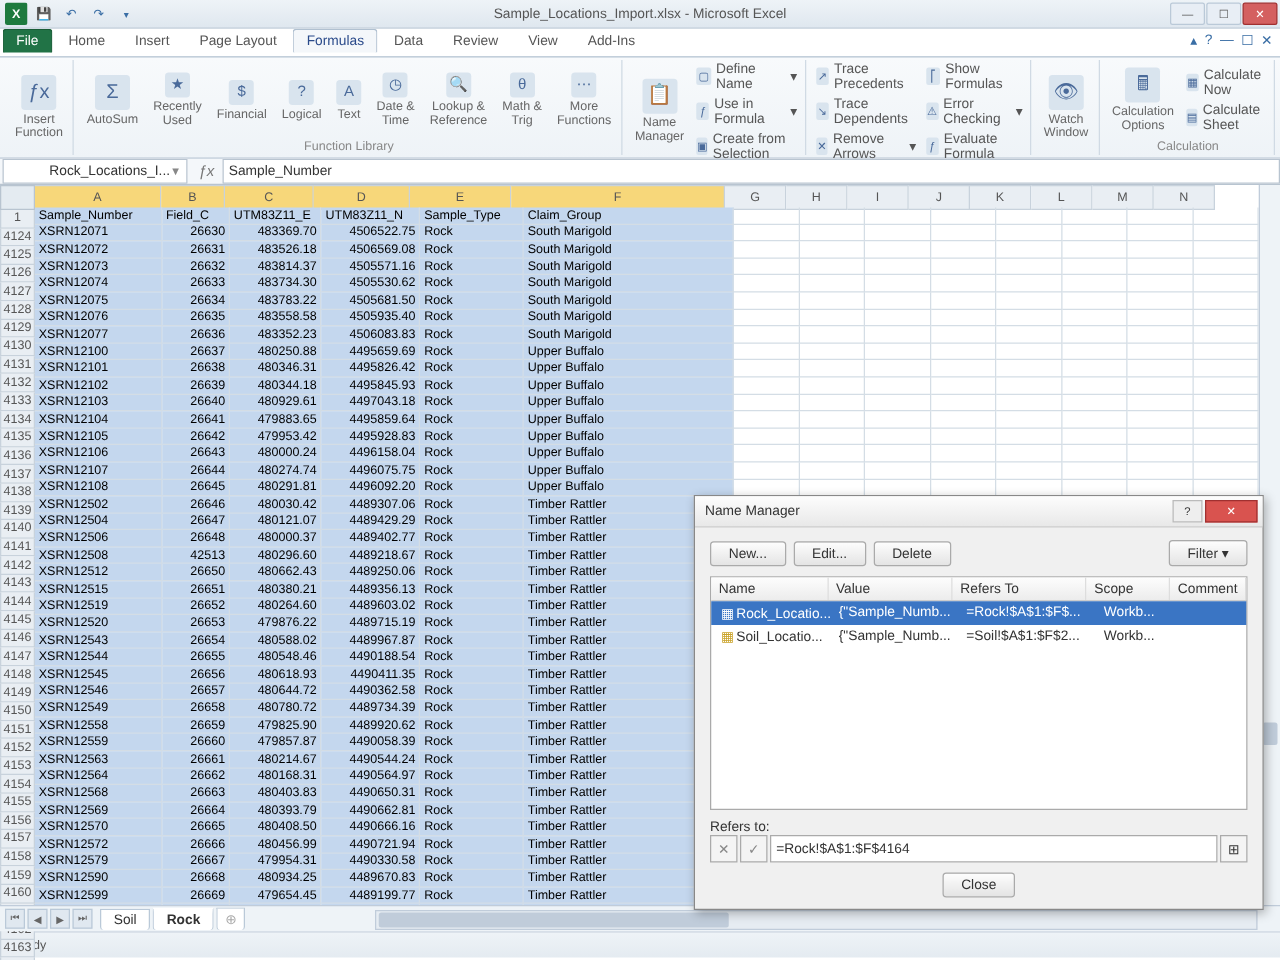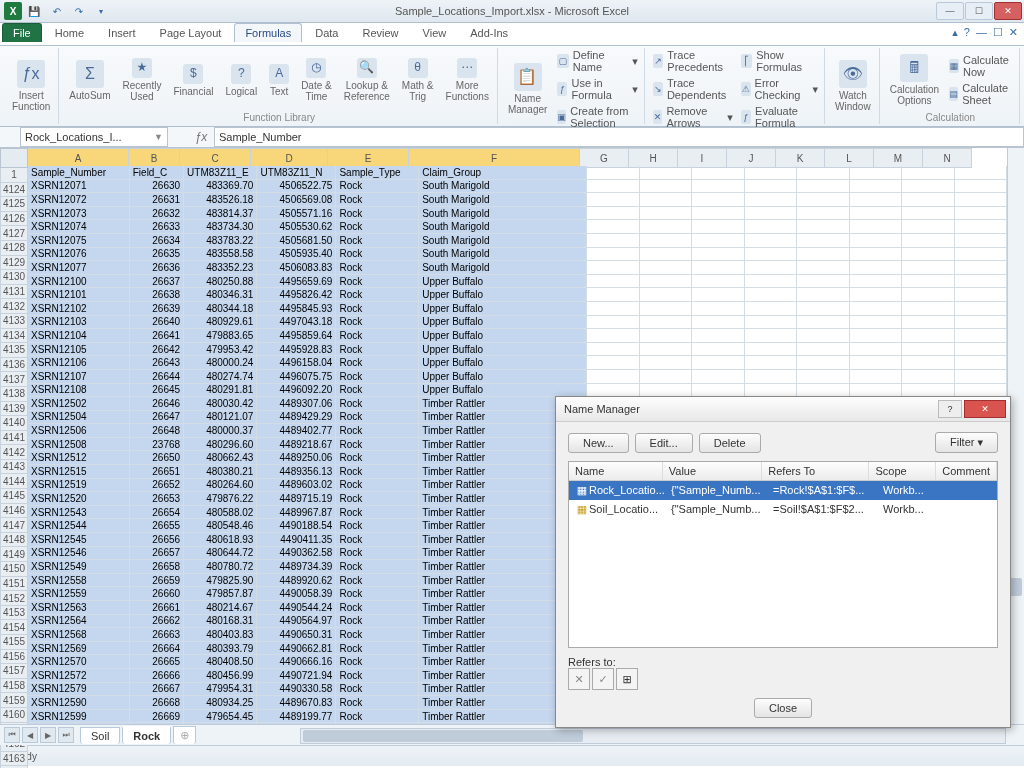--- a/index.html
+++ b/index.html
@@ -19,21 +19,21 @@
 .rgroup{display:flex;flex-direction:column;border-right:1px solid #d0dae4;padding:0 4px;height:100%}
 .rgroup-body{flex:1;display:flex;align-items:center;gap:4px}
 .rgroup-label{font-size:10px;color:#888;text-align:center;padding-bottom:1px}
 .rbtn{display:flex;flex-direction:column;align-items:center;justify-content:center;padding:2px 4px;color:#666;text-align:center;font-size:10px;line-height:1.1;gap:2px}
 .rbtn .ico{width:20px;height:20px;background:#d9e4ee;border-radius:3px;display:flex;align-items:center;justify-content:center;font-size:12px;color:#4a6a9a}
 .rbtn.big .ico{width:28px;height:28px;font-size:16px}
 .ritem{display:flex;align-items:center;gap:4px;font-size:11px;color:#555;padding:1px 2px}
 .ritem .ico{width:14px;height:14px;background:#d9e4ee;border-radius:2px;display:inline-flex;align-items:center;justify-content:center;font-size:9px;color:#4a6a9a}
 .rcol{display:flex;flex-direction:column;gap:2px}
 .namebox-row{height:20px;display:flex;align-items:center;border-bottom:1px solid #b8c4d0;background:#f4f7fa}
-.namebox{width:138px;height:18px;border:1px solid #b8c4d0;background:#fff;display:flex;align-items:center;justify-content:space-between;padding:0 4px;font-size:11px;margin:0 20px}
+.namebox{width:138px;height:18px;border:1px solid #b8c4d0;background:#fff;display:flex;align-items:center;justify-content:flex-end;padding:0 4px;font-size:11px;margin:0 2px}
 .namebox .dd{color:#888;font-size:9px}
 .fxlabel{width:26px;text-align:center;color:#777;font-style:italic;font-size:12px}
 .fxinput{flex:1;height:18px;border:1px solid #b8c4d0;background:#fff;padding:0 4px;font-size:11px;display:flex;align-items:center}
 .sheet{position:relative;height:576px;display:flex}
 .rowhdrs{width:28px;background:#e9eef3}
 .corner{height:18px;border:1px solid #b8c4d0;background:#e4ebf1}
 .rowhdr{height:13.6px;border:1px solid #c8d2dc;border-top:none;background:#e9eef3;font-size:10px;color:#555;display:flex;align-items:center;justify-content:center}
 .gridwrap{flex:1;overflow:hidden;position:relative}
 .colhdrs{height:18px;display:flex}
 .colhdr{border:1px solid #c8d2dc;border-left:none;background:#e9eef3;font-size:10px;color:#555;display:flex;align-items:center;justify-content:center;height:18px}
@@ -644,21 +644,21 @@
           <div class="cell" style="width: 48px;"></div>
           <div class="cell" style="width: 48px;"></div>
           <div class="cell" style="width: 48px;"></div>
           <div class="cell" style="width: 48px;"></div>
           <div class="cell" style="width: 48px;"></div>
           <div class="cell" style="width: 48px;"></div>
           <div class="cell" style="width: 48px;"></div>
         </div>
         <div class="row">
           <div class="cell sel" style="width: 100px;">XSRN12508</div>
-          <div class="cell sel num" style="width: 50px;">23768</div>
+          <div class="cell sel num" style="width: 50px;">42513</div>
           <div class="cell sel num" style="width: 70px;">480296.60</div>
           <div class="cell sel num" style="width: 76px;">4489218.67</div>
           <div class="cell sel" style="width: 80px;">Rock</div>
           <div class="cell sel" style="width: 170px;">Timber Rattler</div>
           <div class="cell" style="width: 48px;"></div>
           <div class="cell" style="width: 48px;"></div>
           <div class="cell" style="width: 48px;"></div>
           <div class="cell" style="width: 48px;"></div>
           <div class="cell" style="width: 48px;"></div>
           <div class="cell" style="width: 48px;"></div>
@@ -1064,20 +1064,21 @@
         <div style="width:98px">=Soil!$A$1:$F$2...</div>
         <div style="width:56px">Workb...</div>
         <div style="flex:1"></div>
       </div>
     </div>
     <div>
       <div class="refersto-label">Refers to:</div>
       <div class="refersto-box">
         <div class="rt-btn">✕</div>
         <div class="rt-btn">✓</div>
+        <div class="rt-input">=Rock!$A$1:$F$4164</div>
         <div class="rt-pick">⊞</div>
       </div>
     </div>
     <div class="dlg-closerow">
       <div class="dlg-btn">Close</div>
     </div>
   </div>
 </div>
 
 </body></html>

